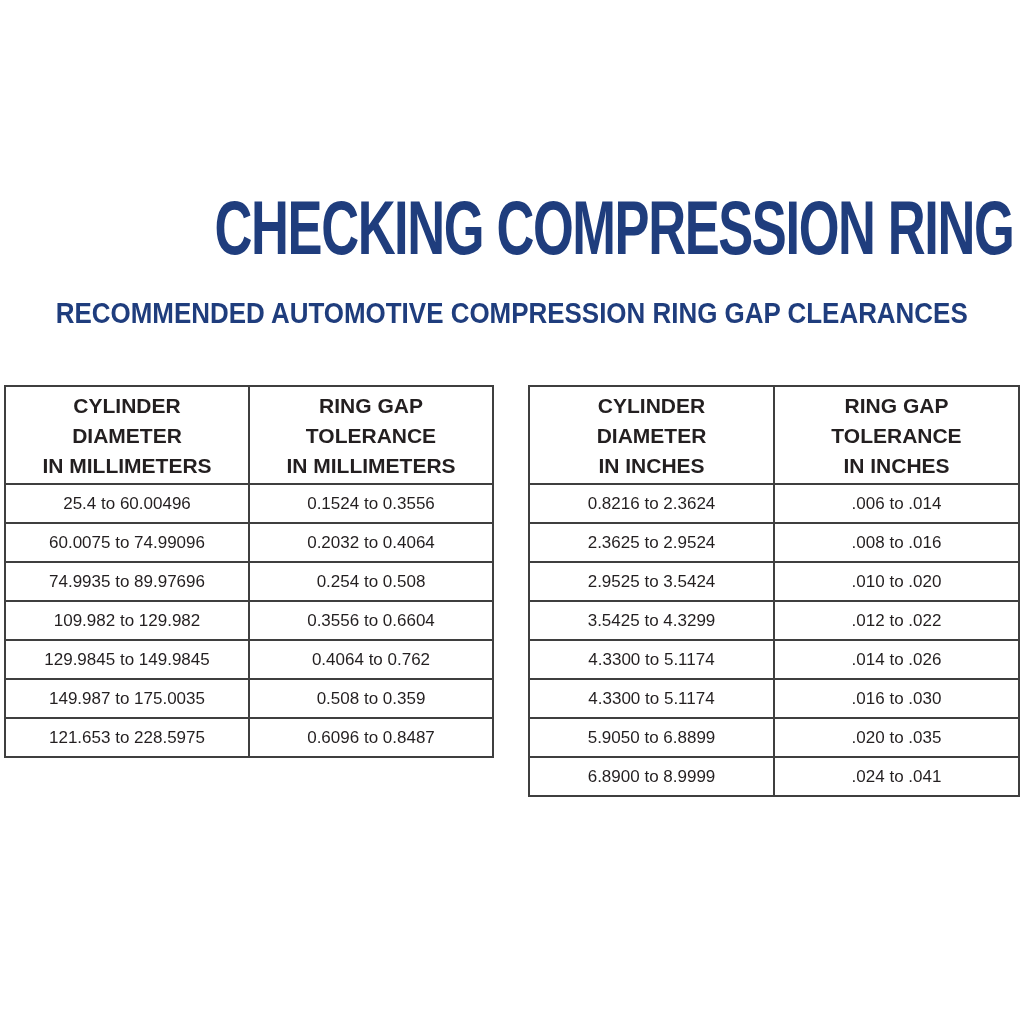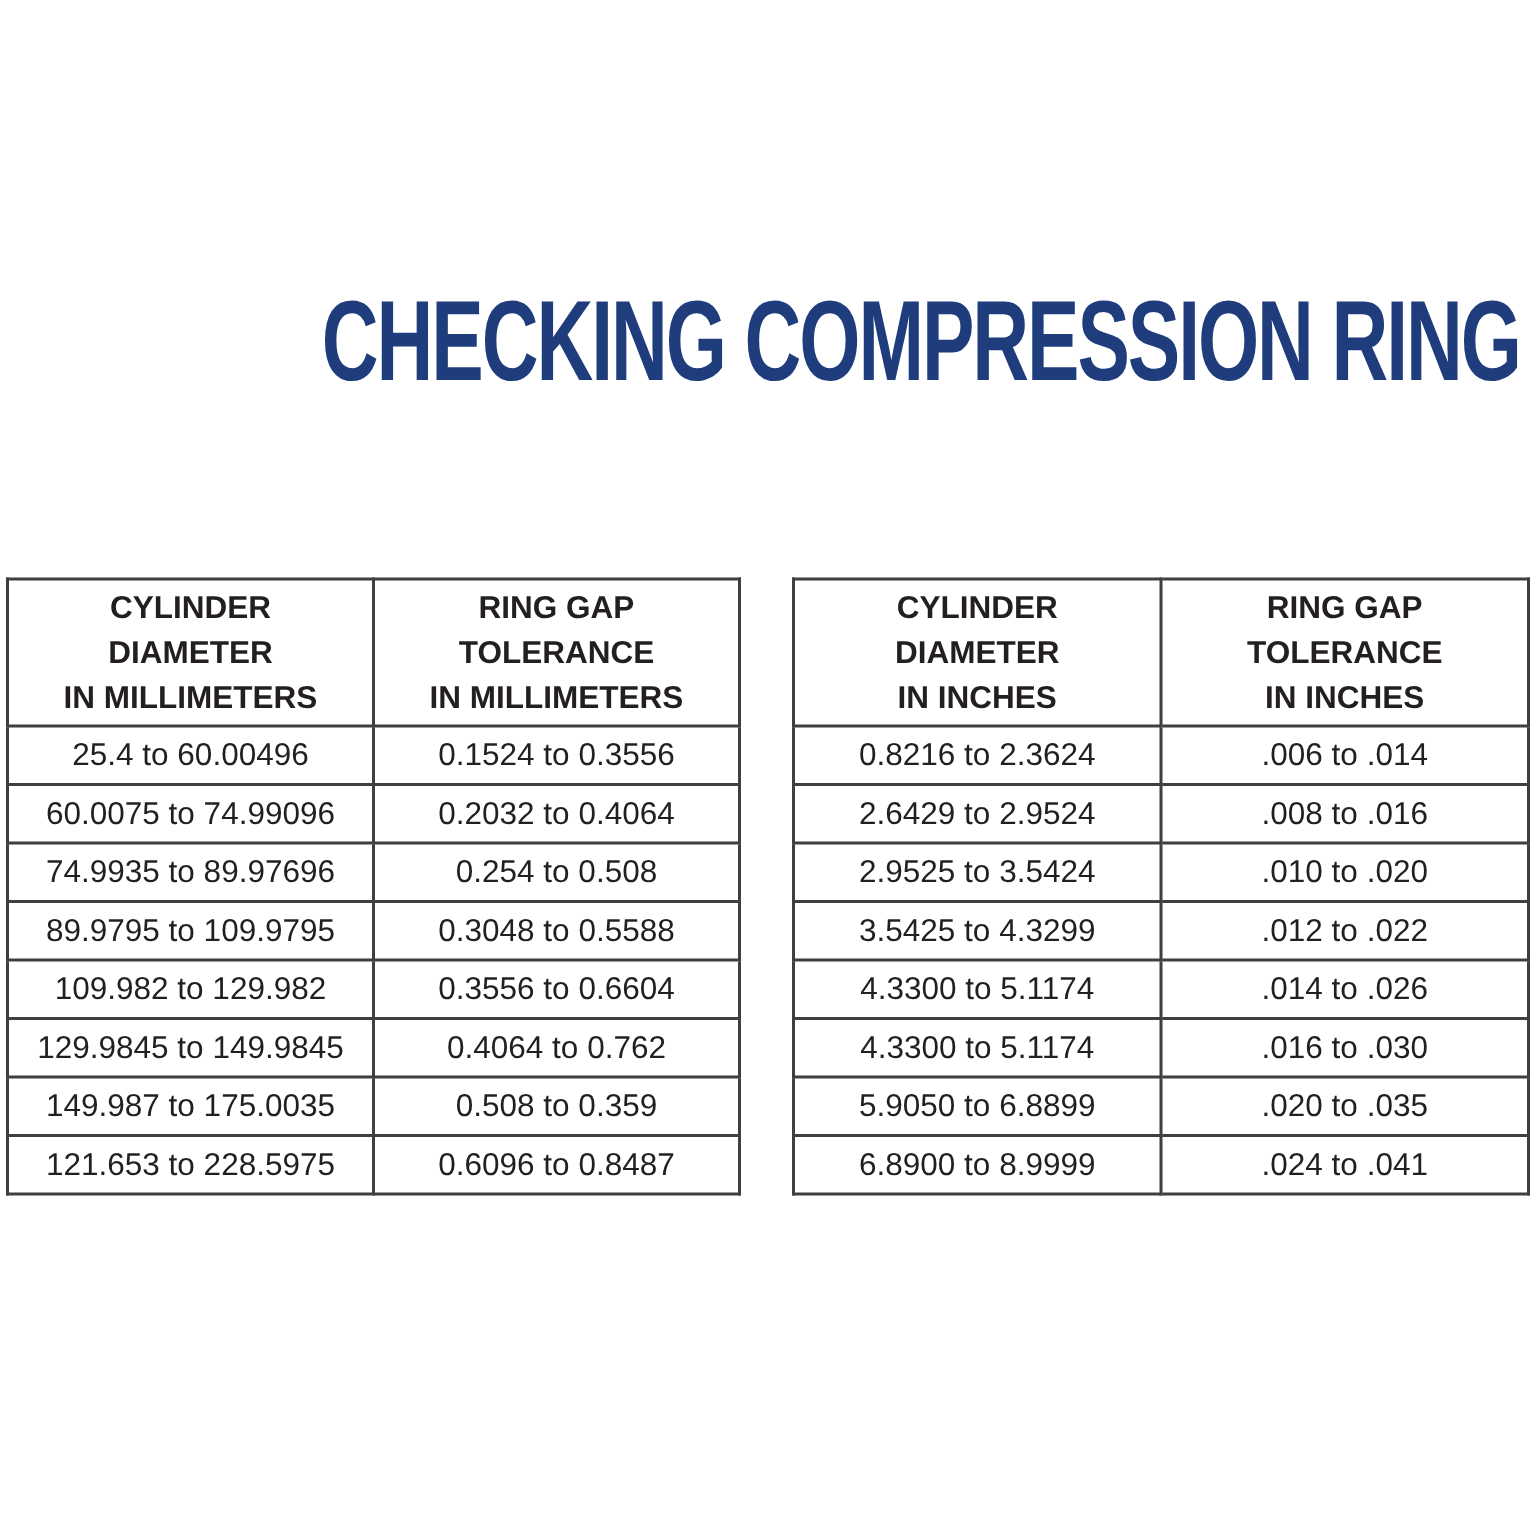--- a/index.html
+++ b/index.html
@@ -62,33 +62,36 @@
   }
   .spec-table th {
     height: 98px;
     font-size: 21px;
     font-weight: bold;
     padding-top: 2px;
   }
   .spec-table th .hline { line-height: 30px; }
   .spec-table td {
     height: 39px;
-    font-size: 21px;
+    font-size: 17px;
     font-weight: normal;
   }
 </style>
 </head>
 <body>
 
 <div class="page">
 
   <div class="title-wrap">
     <h1 class="title" style="transform: scaleX(0.689951);">CHECKING COMPRESSION RING GAPS</h1>
   </div>
 
+  <div class="subtitle-wrap">
+    <h2 class="subtitle" style="transform: scaleX(0.894652);">RECOMMENDED AUTOMOTIVE COMPRESSION RING GAP CLEARANCES</h2>
+  </div>
 
   <table class="spec-table left">
     <thead>
       <tr>
         <th>
           <div class="hline">CYLINDER</div>
           <div class="hline">DIAMETER</div>
           <div class="hline">IN MILLIMETERS</div>
         </th>
         <th>
@@ -108,24 +111,20 @@
         <tr>
           <td>60.0075 to 74.99096</td>
           <td>0.2032 to 0.4064</td>
         </tr>
 
         <tr>
           <td>74.9935 to 89.97696</td>
           <td>0.254 to 0.508</td>
         </tr>
 
-        <tr>
-          <td>89.9795 to 109.9795</td>
-          <td>0.3048 to 0.5588</td>
-        </tr>
 
         <tr>
           <td>109.982 to 129.982</td>
           <td>0.3556 to 0.6604</td>
         </tr>
 
         <tr>
           <td>129.9845 to 149.9845</td>
           <td>0.4064 to 0.762</td>
         </tr>
@@ -158,21 +157,21 @@
       </tr>
     </thead>
     <tbody>
 
         <tr>
           <td>0.8216 to 2.3624</td>
           <td>.006 to .014</td>
         </tr>
 
         <tr>
-          <td>2.6429 to 2.9524</td>
+          <td>2.3625 to 2.9524</td>
           <td>.008 to .016</td>
         </tr>
 
         <tr>
           <td>2.9525 to 3.5424</td>
           <td>.010 to .020</td>
         </tr>
 
         <tr>
           <td>3.5425 to 4.3299</td>

